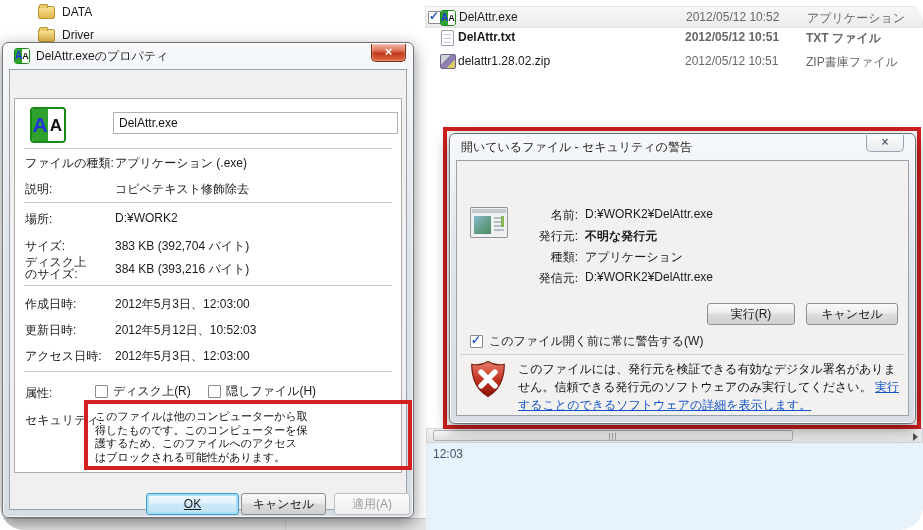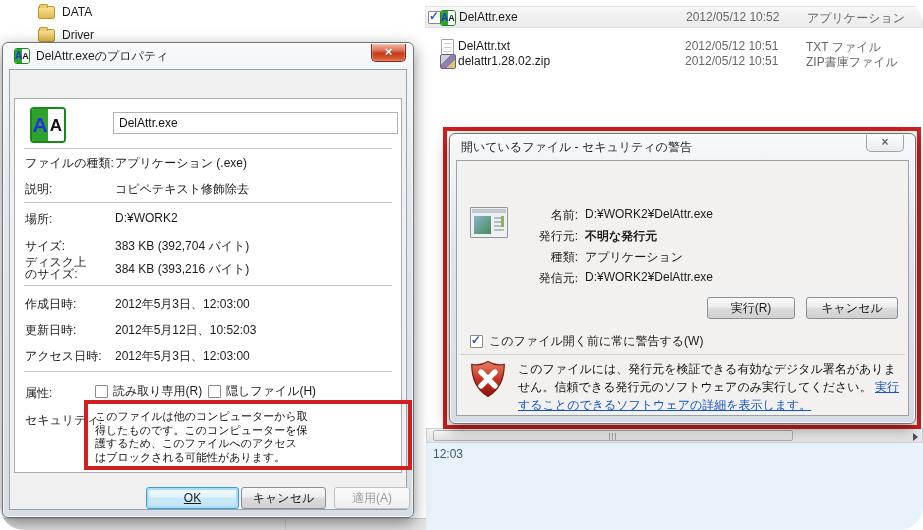--- a/index.html
+++ b/index.html
@@ -85,21 +85,21 @@
   .delattr-big { position:absolute; left:15px; top:8px; display:flex; width:36px; height:36px;
                  border:2px solid #188a18; border-radius:4px; overflow:hidden; font-weight:bold; }
   .delattr-big .hl { width:50%; background:#2ea12e; color:#2233dd; font-size:21px; line-height:32px; text-align:center; }
   .delattr-big .hr { width:50%; background:#fff; color:#111; font-size:17px; line-height:34px; text-align:center; }
   .fname-input { position:absolute; left:98px; top:13px; width:285px; height:22px; border:1px solid #aeb2b8;
                  background:#fff; font-size:12px; padding:0 5px; font-family:"Liberation Sans",sans-serif; color:#111; }
 
   .attr-cb-label { position:absolute; display:flex; align-items:center; gap:5px; }
   .btn { position:absolute; height:22px; border:1px solid #8a9097; border-radius:3px; font-size:12px; color:#1a1a1a;
          text-align:center; background:linear-gradient(#f9f9f9 0%,#ededed 45%,#dddddd 50%,#d0d0d0 100%);
-         display:flex; align-items:center; justify-content:center; font-family:"Liberation Sans",sans-serif; }
+         display:flex; align-items:center; justify-content:center; font-family:"Liberation Sans",sans-serif;margin-top:6px; }
   .btn.focused { border-color:#3e9bd0; box-shadow:inset 0 0 0 2px #a9def6;
                  background:linear-gradient(#f2fbfe 0%,#e2f3fb 45%,#cbe9f7 50%,#bfe3f4 100%); }
   .btn.disabled { color:#9b9b9b; border-color:#bdc1c5; background:linear-gradient(#fbfbfb,#efefef); }
   .sec-text { position:absolute; left:80px; top:311px; width:213px; font-size:11px; line-height:13.5px; color:#111; }
 
   .redbox { position:absolute; border:4px solid #d21f1f; z-index:60; pointer-events:none; }
   #redbox-left { left:84px; top:400px; width:328px; height:70px; }
   #redbox-right { left:443px; top:127px; width:478px; height:302px; z-index:5; }
 
   
@@ -142,21 +142,21 @@
         <span class="check">✓</span>
       </span>
     <span class="delattr-ic f-icon">
         <span class="hl">A</span>
         <span class="hr">A</span>
       </span>
     <span class="f-name">DelAttr.exe</span>
     <span class="f-date">2012/05/12 10:52</span>
     <span class="f-type">アプリケーション</span>
   </div>
-  <div class="file-row" style="top:36px;">
+  <div class="file-row" style="top:27px;font-weight:bold;">
     <span class="txt-ic f-icon" style="left:16px;"></span>
     <span class="f-name">DelAttr.txt</span>
     <span class="f-date">2012/05/12 10:51</span>
     <span class="f-type">TXT ファイル</span>
   </div>
   <div class="file-row" style="top:51px;">
     <span class="zip-ic f-icon" style="left:15px;"></span>
     <span class="f-name">delattr1.28.02.zip</span>
     <span class="f-date">2012/05/12 10:51</span>
     <span class="f-type">ZIP書庫ファイル</span>
@@ -213,21 +213,21 @@
         <span class="row-value" style="left:100px; top:197px;">2012年5月3日、12:03:00</span>
         <span class="row-label" style="left:10px; top:223px;">更新日時:</span>
         <span class="row-value" style="left:100px; top:223px;">2012年5月12日、10:52:03</span>
         <span class="row-label" style="left:10px; top:249px;">アクセス日時:</span>
         <span class="row-value" style="left:100px; top:249px;">2012年5月3日、12:03:00</span>
         <div class="sep" style="top:272px;"></div>
 
         <span class="row-label" style="left:10px; top:286px;">属性:</span>
         <span class="attr-cb-label" style="left:80px; top:284px;">
           <span class="cb"></span>
-          <span>読み取り専用(R)</span>
+          <span>ディスク上(R)</span>
         </span>
         <span class="attr-cb-label" style="left:193px; top:284px;">
           <span class="cb"></span>
           <span>隠しファイル(H)</span>
         </span>
 
         <span class="row-label" style="left:10px; top:313px;">セキュリティ:</span>
         <div class="sec-text">このファイルは他のコンピューターから取得したものです。このコンピューターを保護するため、このファイルへのアクセスはブロックされる可能性があります。</div>
       </div>
 

